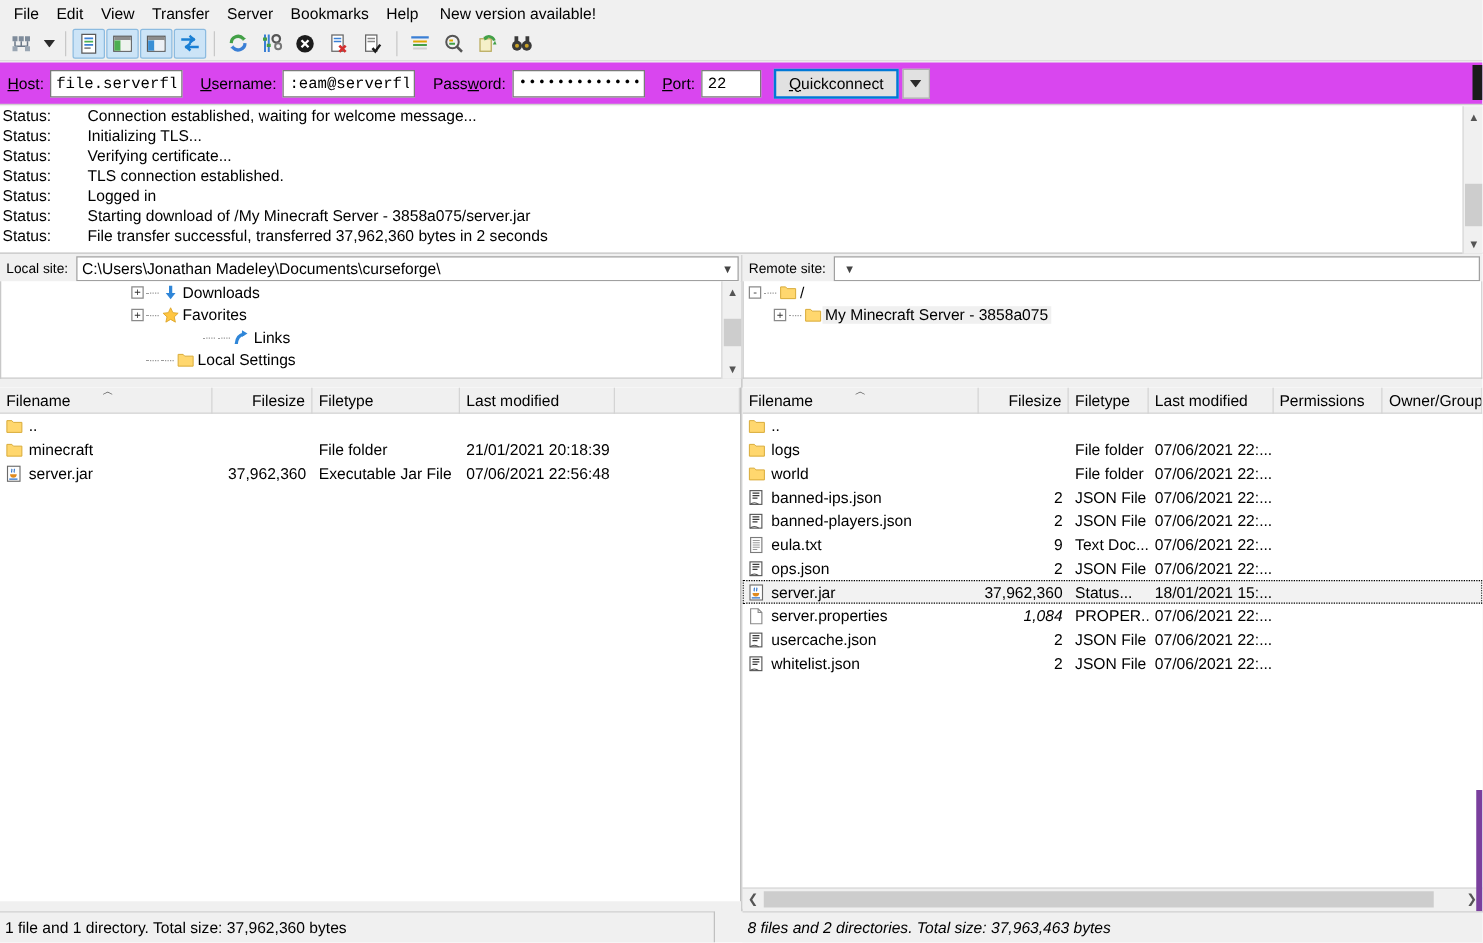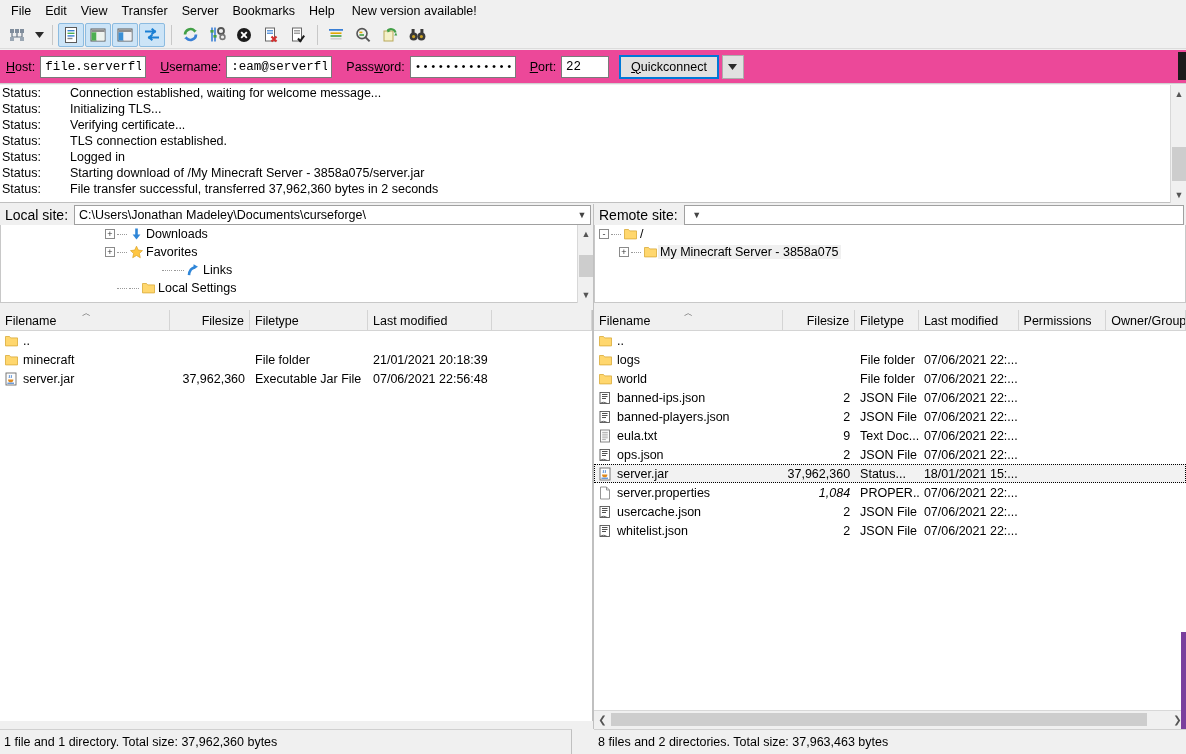--- a/index.html
+++ b/index.html
@@ -39,21 +39,21 @@
   .tb-btn.active { background: #cce4f7; border-color: #8cbbe0; }
   .tb-sep { width: 1px; height: 20px; background: #c8c8c8; margin: 0 5px; }
   .tb-caret {
     width: 16px; height: 24px; display: flex; align-items: center; justify-content: center;
     cursor: default;
   }
 
   
   .qbar {
     position: absolute; left: 0; top: 50px; width: 1186px; height: 34px;
-    background: #ec4899; display: flex; align-items: center; padding-left: 6px;
+    background: #d946ef; display: flex; align-items: center; padding-left: 6px;
     border-bottom: 1px solid #d0d0d0;
   }
   .qlabel { font-size: 12.5px; margin-right: 5px; white-space: nowrap; }
   .qlabel u { text-decoration: underline; }
   .qinput {
     height: 22px; border: 1px solid #7a7a7a; background: #fff;
     font-family: Liberation Mono, monospace; font-size: 12.5px;
     padding: 0 4px; color: #000; outline: none; line-height: 20px;
   }
   .qinput.host { width: 106px; }
@@ -91,21 +91,21 @@
   }
   .sb-thumb { position: absolute; left: 1px; width: 14px; background: #cdcdcd; cursor: default; }
 
   
   .siterow {
     position: absolute; top: 204px; height: 21px; display: flex; align-items: center;
     background: #f0f0f0;
   }
   .siterow.local { left: 0; width: 593px; }
   .siterow.remote { left: 594px; width: 592px; }
-  .site-label { font-size: 14px; padding: 0 6px 0 5px; white-space: nowrap; text-align: right; }
+  .site-label { font-size: 11px; padding: 0 6px 0 5px; white-space: nowrap; text-align: right; }
   .site-combo {
     flex: 1; height: 20px; background: #fff; border: 1px solid #a0a0a0;
     display: flex; align-items: center; font-size: 12.5px; padding-left: 4px;
     margin-right: 2px; position: relative; color: #000;
   }
   .site-combo .cv { flex: 1; white-space: nowrap; overflow: hidden; }
   .combo-caret { width: 16px; text-align: center; color: #444; font-size: 9px; }
 
   
   .treepane {
@@ -166,21 +166,21 @@
   .hs-arrow { width: 17px; height: 17px; display: flex; align-items: center; justify-content: center; color: #555; font-size: 10px; cursor: default; }
   .hs-track { flex: 1; height: 15px; background: #f0f0f0; position: relative; }
   .hs-thumb { position: absolute; left: 0; top: 1px; height: 13px; width: 96%; background: #cdcdcd; }
 
   .statusbar {
     position: absolute; top: 729px; height: 25px; background: #f0f0f0;
     display: flex; align-items: center; border-top: 1px solid #d0d0d0;
     font-size: 12.5px; padding-left: 4px; white-space: nowrap;
   }
   .statusbar.local { left: 0; width: 572px; border-right: 1px solid #c0c0c0; }
-  .statusbar.remote { left: 594px; width: 592px; }
+  .statusbar.remote { left: 594px; width: 592px; font-style: italic; }
 
   .divider-v { position: absolute; left: 593px; top: 204px; width: 1px; height: 525px; background: #c0c0c0; }
 
   .corner-dark { position: absolute; right: 0; top: 52px; width: 8px; height: 28px; background: #1b1b1b; }
   .edge-purple { position: absolute; right: 0; top: 632px; width: 5px; height: 98px; background: #7a3f9d; }
 
   .ico { flex: none; display: inline-block; vertical-align: middle; }
 </style>
 </head>
 <body>

